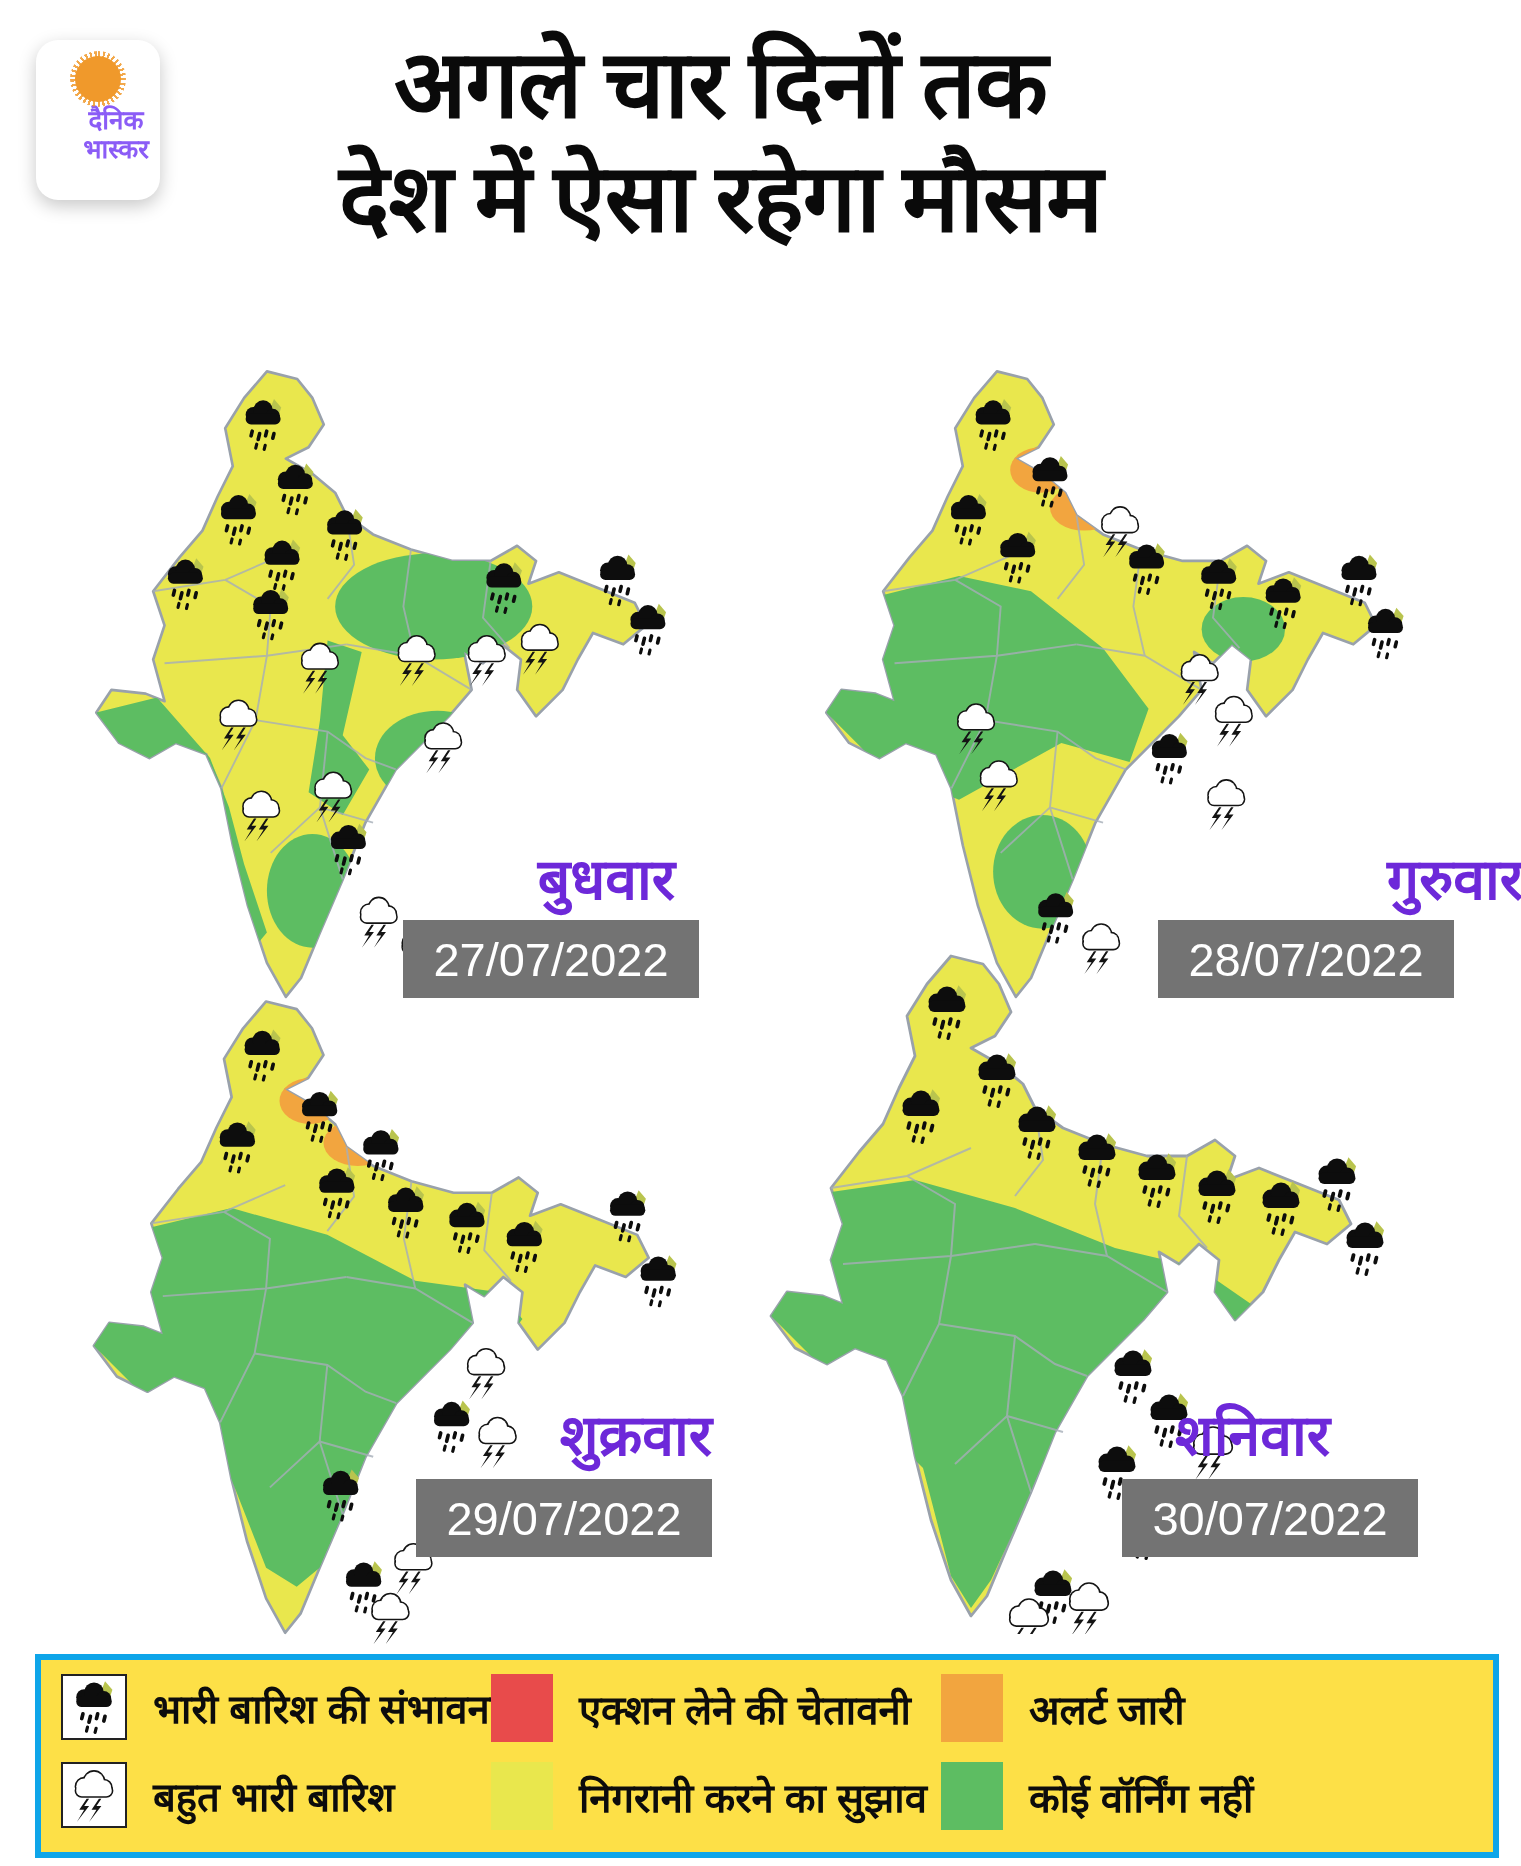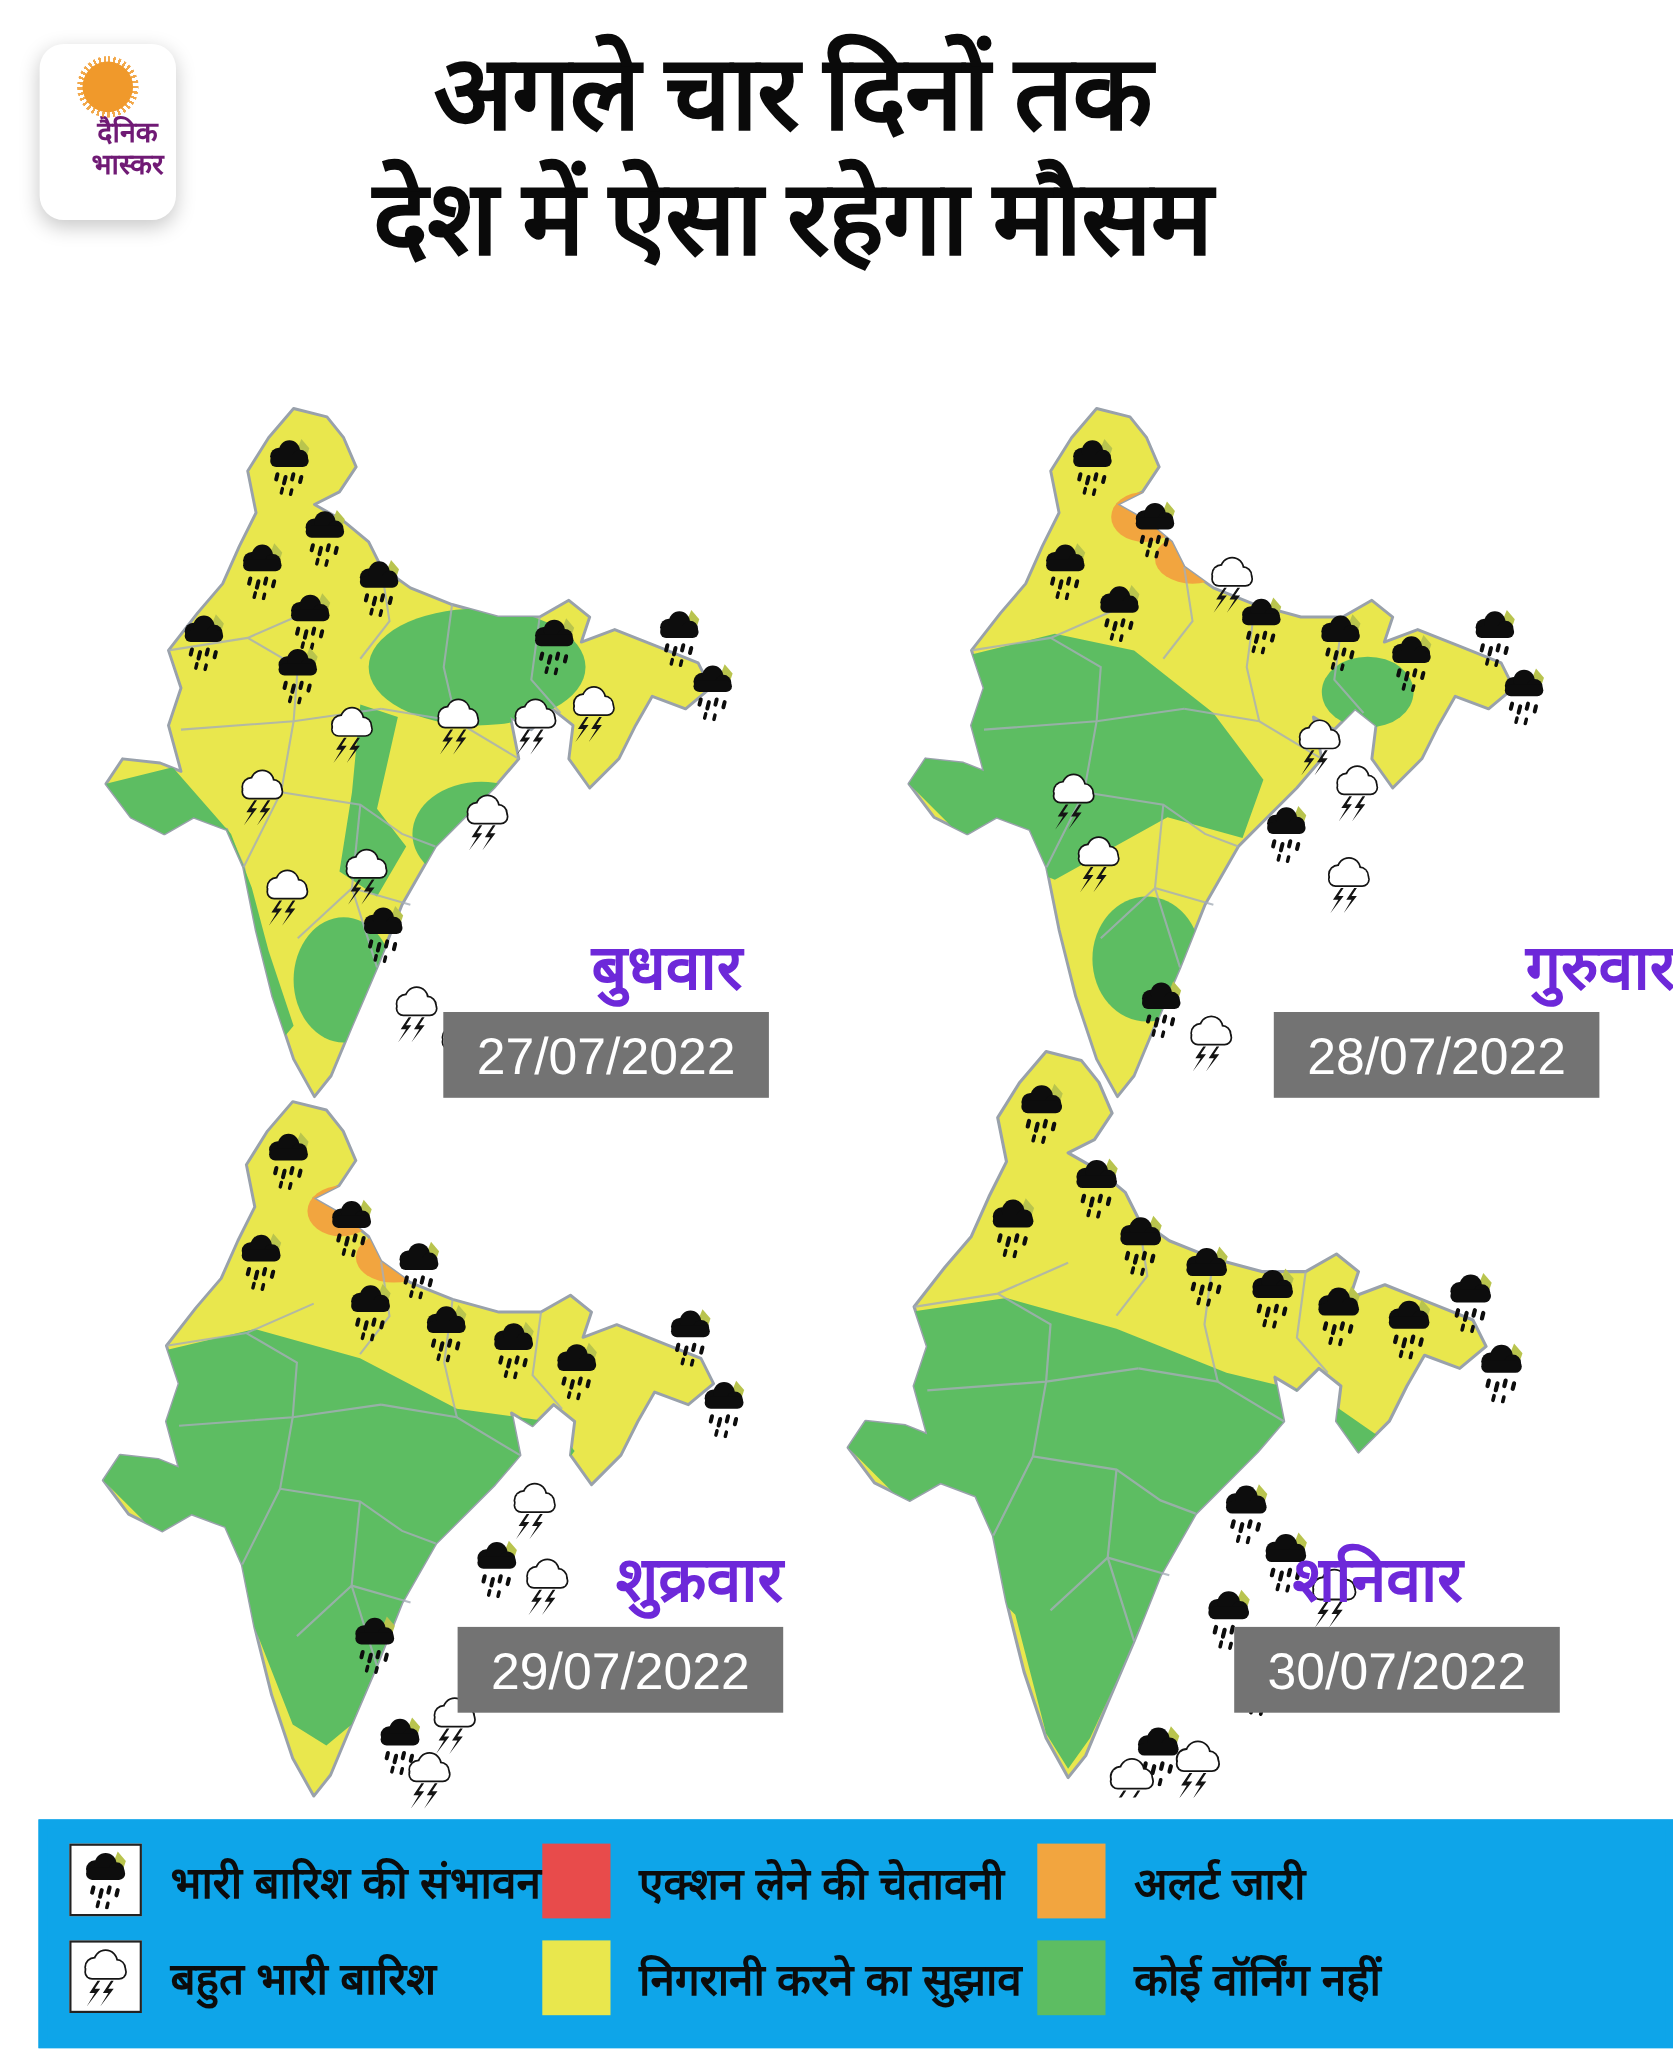--- a/index.html
+++ b/index.html
@@ -6,21 +6,21 @@
   .page{position:relative;width:1521px;height:1866px;background:#ffffff;overflow:hidden;
         font-family:"Liberation Sans","DejaVu Sans",sans-serif;color:#0b0b0b;}
 
   
   .logo-card{position:absolute;left:36px;top:40px;width:124px;height:160px;background:#fff;
              border-radius:22px;box-shadow:0 6px 18px rgba(0,0,0,.22);text-align:center;}
   .sun{position:relative;width:46px;height:46px;margin:16px auto 4px;border-radius:50%;
        background:#f0992b;}
   .sun::before{content:"";position:absolute;inset:-5px;border-radius:50%;
        background:repeating-conic-gradient(#f0992b 0deg 5deg,transparent 5deg 11deg);opacity:.85;}
-  .logo-text{font-weight:800;font-size:26px;line-height:1.12;color:#701a75;padding-left:36px;}
+  .logo-text{font-weight:800;font-size:26px;line-height:1.12;color:#8b5cf6;padding-left:36px;}
 
   
   .title{position:absolute;left:40px;right:120px;top:28px;text-align:center;
          font-weight:800;font-size:95px;line-height:1.2;color:#0a0a0a;letter-spacing:-1px;font-family:Liberation Serif, serif;}
 
   
   .map-cell{position:absolute;}
   .map-cell svg{width:100%;height:100%;}
   .region-base{fill:var(--c-watch);stroke:#99a1ab;stroke-width:1.4;stroke-linejoin:round;}
   .ov-green{fill:var(--c-none);}
@@ -36,22 +36,22 @@
   .day-label{position:absolute;width:330px;text-align:right;font-weight:800;font-size:57px;color:#6d28d9;}
   .date-badge{position:absolute;width:296px;height:78px;background:#737373;color:#fff;
               display:flex;align-items:center;justify-content:center;font-size:47px;font-weight:400;
               font-family:Liberation Sans, sans-serif;}
   .day-1{left:345px; top:838px;}  .badge-1{left:403px; top:920px;}
   .day-2{left:1193px;top:838px;}  .badge-2{left:1158px;top:920px;}
   .day-3{left:382px; top:1394px;} .badge-3{left:416px; top:1479px;}
   .day-4{left:1000px;top:1394px;font-family:Liberation Serif, serif;} .badge-4{left:1122px;top:1479px;}
 
   
-  .legend{position:absolute;left:35px;top:1654px;width:1452px;height:192px;border:8px solid #0ea5e9;
-          background:#0ea5e9;padding-left:19px;}
+  .legend{position:absolute;left:35px;top:1654px;width:1452px;height:192px;border:6px solid #0ea5e9;
+          background:#fde047;}
   .legend-item{position:absolute;display:flex;align-items:center;}
   .glyph-box{width:62px;height:62px;border:2px solid #222;background:#fff;display:flex;
              align-items:center;justify-content:center;}
   .glyph-box svg{width:50px;height:54px;}
   .swatch{width:62px;height:68px;}
   .legend-label{margin-left:26px;font-weight:700;font-size:40px;color:#0c0c0c;white-space:nowrap;}
   .li-r1{top:14px;}  .li-r2{top:102px;}
   .li-c1{left:20px;} .li-c2{left:450px;} .li-c3{left:900px;}
 </style>
 </head>

